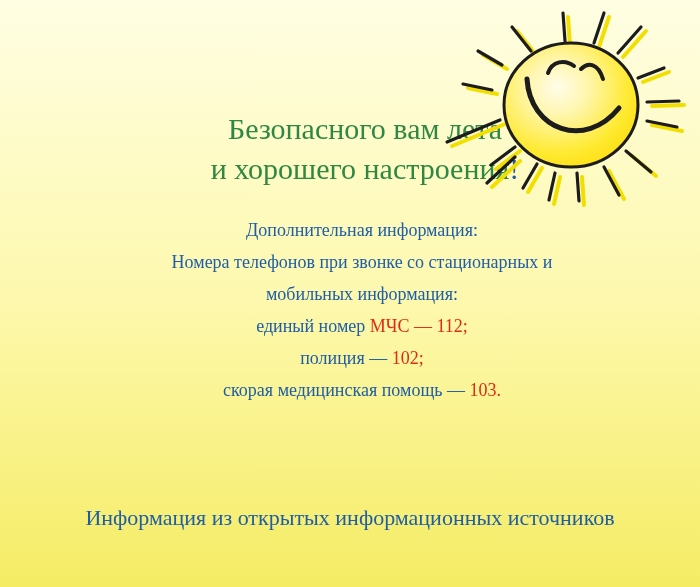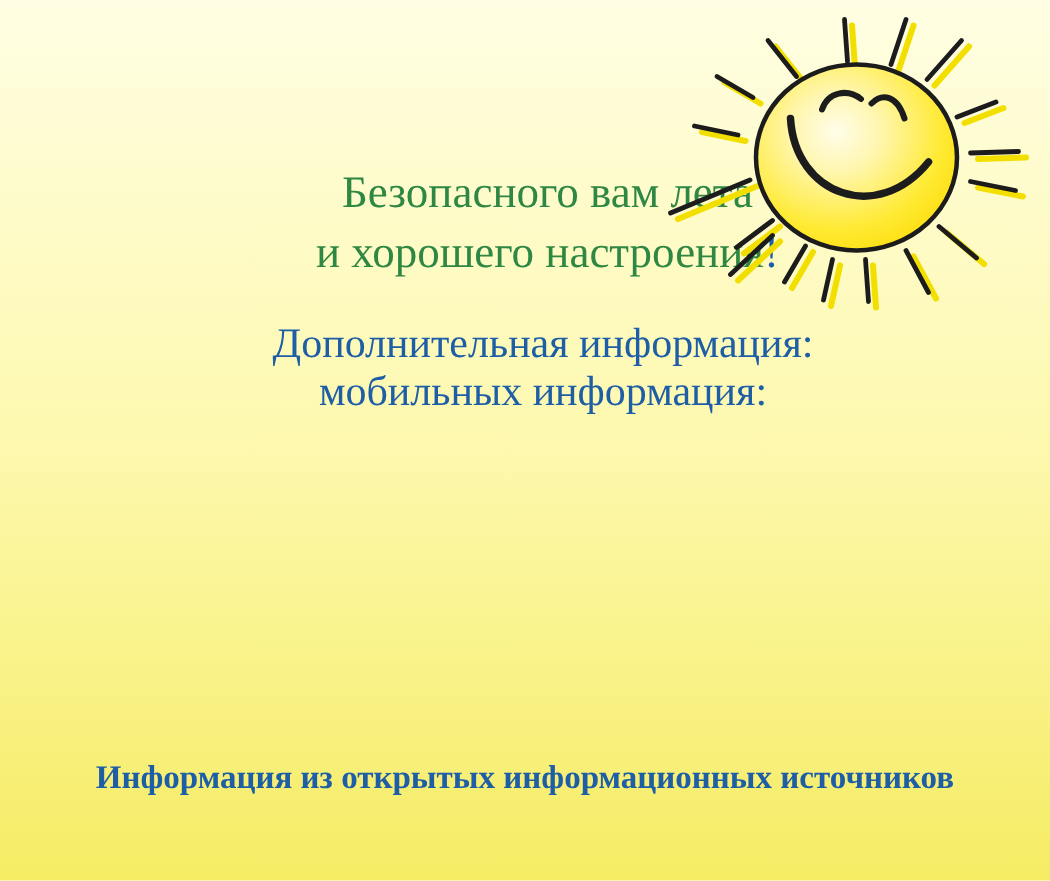--- a/index.html
+++ b/index.html
@@ -22,31 +22,31 @@
     padding-left: 30px;
     font-size: 30px;
     line-height: 40px;
     color: var(--green, #2e8742);
   }
   .title-mark { color: var(--blue, #1d5ea7); }
 
   .info-block {
     top: 214px;
     padding-left: 24px;
-    font-size: 28px;
+    font-size: 18px;
     line-height: 32px;
     color: var(--blue, #1d5ea7);
   }
   .info-line { white-space: nowrap; }
   .num-value { color: var(--red, #e02a17); }
 
   .footer-block {
     top: 505px;
     font-size: 22px;
-    font-weight: 700;
+    font-weight: 400;
     color: var(--blue, #1d5ea7);
   }
 
   .sun-wrap {
     position: absolute;
     left: 430px;
     top: 0;
     width: 270px;
     height: 215px;
     z-index: 5;
@@ -115,17 +115,21 @@
   </svg>
 </div>
 
 <div class="poster-text title-block">
   <div class="nowrap">Безопасного вам лета</div>
   <div class="nowrap"><span>и хорошего настроения</span><span class="title-mark">!</span></div>
 </div>
 
 <div class="poster-text info-block">
   <div class="info-line">Дополнительная информация:</div>
+  <div class="info-line">Номера телефонов при звонке со стационарных и</div>
   <div class="info-line">мобильных информация:</div>
 
+  <div class="info-line"><span>единый номер</span> <span class="num-value">МЧС — 112;</span></div>
+  <div class="info-line"><span>полиция —</span> <span class="num-value">102;</span></div>
+  <div class="info-line"><span>скорая медицинская помощь —</span> <span class="num-value">103.</span></div>
 </div>
 
 <div class="poster-text footer-block nowrap">Информация из открытых информационных источников</div>
 
 </body></html>

